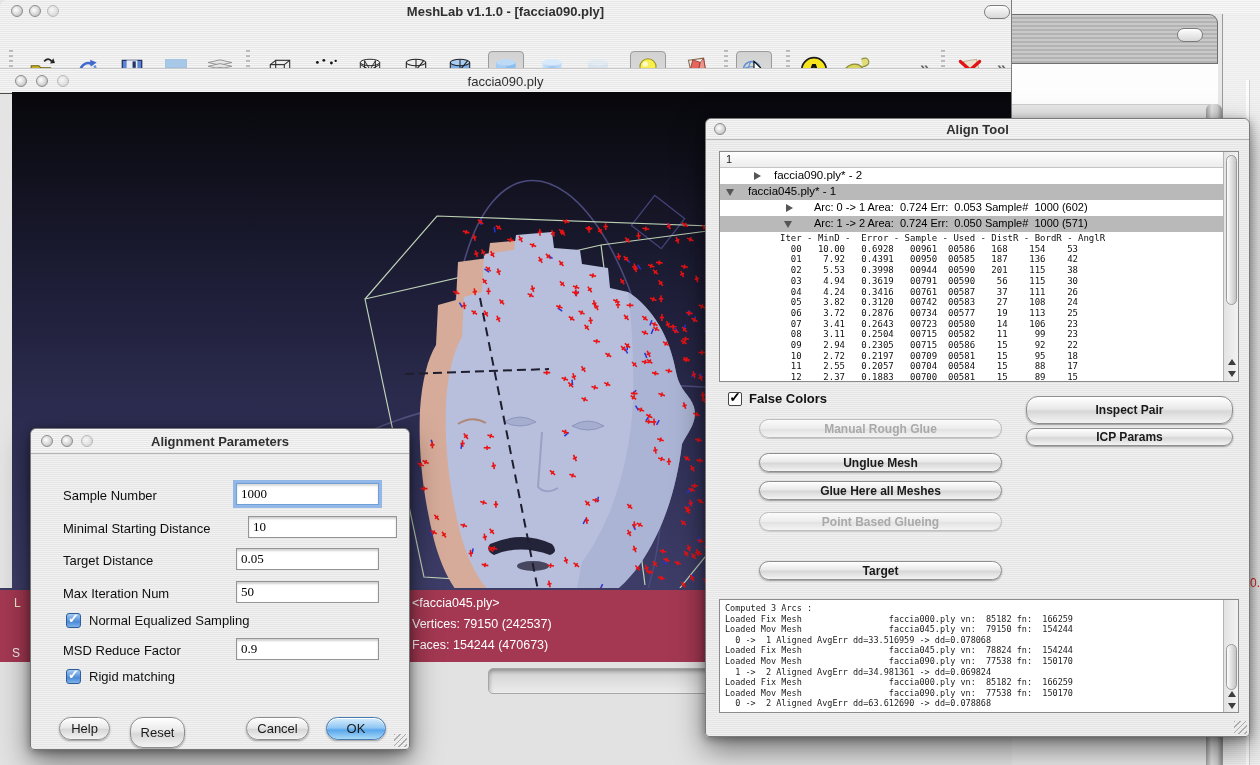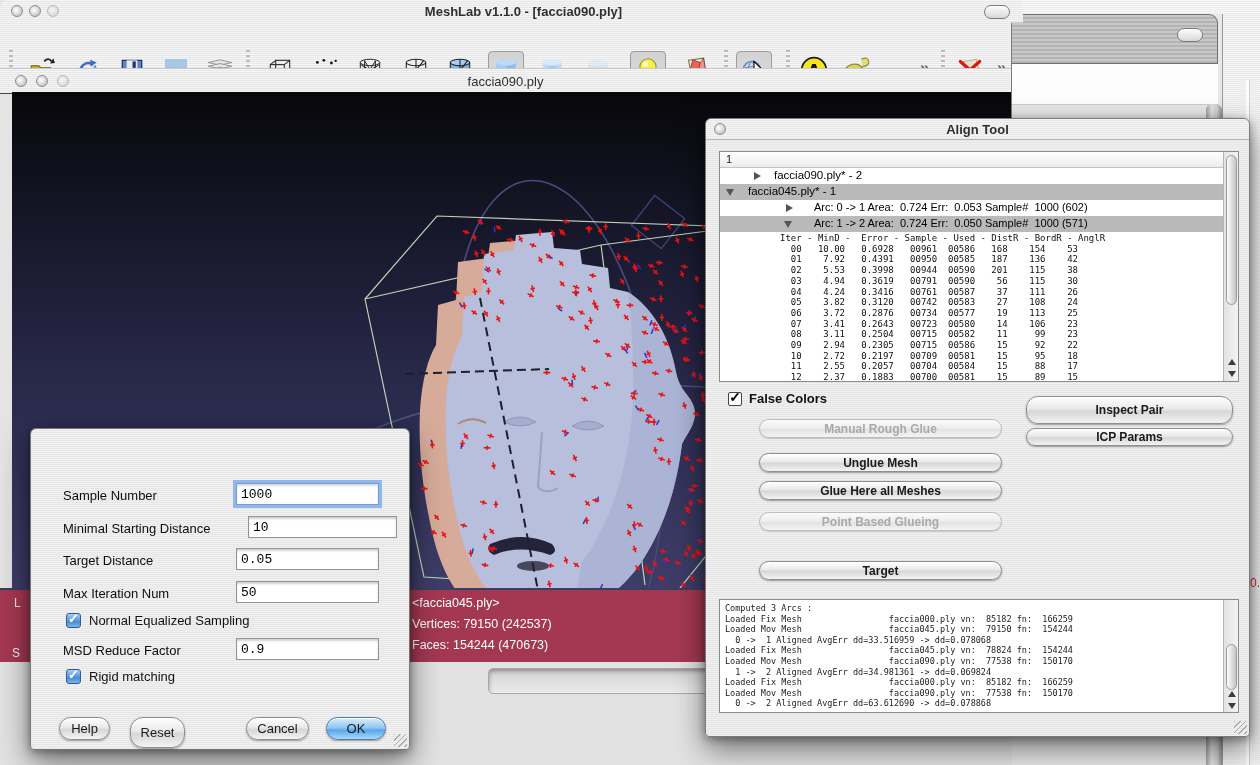--- a/index.html
+++ b/index.html
@@ -26,21 +26,21 @@
     background:linear-gradient(180deg,#ffffff 0%,#e9e9e9 45%,#d7d7d7 55%,#f3f3f3 100%);
     box-shadow:0 1px 2px rgba(0,0,0,.35), inset 0 1px 0 #fff;
     font-size:12px;font-weight:bold;color:#1a1a1a;text-align:center;
     display:flex;align-items:center;justify-content:center;cursor:default;}
   .aqua.disabled{color:#a9a9a9;border-color:#bdbdbd;box-shadow:0 1px 1px rgba(0,0,0,.15);
     background:linear-gradient(180deg,#fbfbfb,#ececec 50%,#e2e2e2 55%,#f4f4f4);}
   .aqua.blue{background:linear-gradient(180deg,#d9eefc 0%,#94c8f3 45%,#59a7ec 58%,#a9d9f7 100%);
     border-color:#4a7ab2;}
   
   .field{position:absolute;height:22px;background:#fff;border:1px solid #949494;box-sizing:border-box;
-    font-family:Liberation Mono, monospace;font-size:13px;color:#000;padding:0 4px;
+    font-family:Liberation Serif, serif;font-size:13px;color:#000;padding:0 4px;
     box-shadow:inset 0 2px 2px rgba(0,0,0,.18);}
   .field.focus{border:1px solid #6f9fd8;box-shadow:0 0 0 3px rgba(125,170,230,.8), inset 0 2px 2px rgba(0,0,0,.15);}
   
   .cb{position:absolute;width:15px;height:15px;border-radius:3px;box-sizing:border-box;text-align:center;}
   .cb.aquablue{background:linear-gradient(180deg,#a6ccf2,#4d8ad6 60%,#7cb4e8);border:1px solid #2d5d9d;}
   .cb.plain{background:#fdfdfd;border:1.5px solid #444;border-radius:2px;}
   .cb.checked::after{content:"\2713";font-weight:bold;font-size:13px;line-height:14px;display:block;margin-top:-2px;}
   .cb.aquablue.checked::after{color:#fff;}
   .cb.plain.checked::after{color:#000;font-size:14px;margin-top:-3px;}
   .cblabel{position:absolute;font-size:13px;color:#111;}
@@ -75,21 +75,21 @@
   <div class="abs" style="left:1246px;top:80px;width:3px;height:685px;background:#fcfcfc;border-right:1px solid #cfcfcf;"></div>
   <div class="abs" style="left:1012px;top:14px;width:206px;height:50px;border:1px solid #6f6f6f;border-left:none;border-top-right-radius:9px;background:repeating-linear-gradient(180deg,#c9c9c9 0 2px,#b3b3b3 2px 4px);box-sizing:border-box;">
     <span class="pill" style="right:14px;top:13px;"></span>
   </div>
   <div class="abs" style="left:1012px;top:64px;width:206px;height:40px;background:#fdfdfd;border-bottom:1px solid #cfcfcf;"></div>
   <div class="abs" style="left:1206px;top:104px;width:16px;height:661px;background:linear-gradient(90deg,#9f9f9f,#e2e2e2 35%,#cfcfcf 70%,#8f8f8f);border-radius:6px 6px 0 0;"></div>
   <span class="abs" style="left:1250px;top:576px;color:#e02020;font-size:12px;">0.</span>
 
   <div class="abs" id="mainwin" style="left:0;top:0;width:1012px;height:765px;border-right:1px solid #7c7c7c;box-sizing:border-box;background:#e4e4e4;">
 
-    <div class="abs stripes" style="left:0;top:0;width:100%;height:22px;border-bottom:1px solid #cfcfcf;border-top-left-radius:7px;padding-left:12px;">
+    <div class="abs stripes" style="left:0;top:0;width:100%;height:22px;border-bottom:1px solid #cfcfcf;border-top-left-radius:7px;">
       <span class="tl" style="left:11px;top:5px;"></span>
       <span class="tl" style="left:29px;top:5px;"></span>
       <span class="tl faint" style="left:47px;top:5px;"></span>
       <span class="wtitle" style="top:4px;">MeshLab v1.1.0 - [faccia090.ply]</span>
       <span class="pill" style="left:984px;top:5px;"></span>
     </div>
 
     <div class="abs stripes" style="left:0;top:22px;width:100%;height:46px;border-bottom:1px solid #bdbdbd;">
       <div class="tsep" style="left:9px;"></div>
 
@@ -719,20 +719,26 @@
           </div>
         <div class="sbarr" style="bottom:0;">
             <span class="arr-dn"></span>
           </div>
       </div>
     </div>
     <div class="grip" style="right:2px;bottom:2px;"></div>
   </div>
 
   <div class="abs shadowed" id="alignparams" style="left:30px;top:428px;width:380px;height:322px;border:1px solid #777;border-radius:6px 6px 4px 4px;box-sizing:border-box;background:repeating-linear-gradient(180deg,#f1f1f1 0 1px,#e6e6e6 1px 2px);">
+    <div class="abs stripes" style="left:0;top:0;width:100%;height:24px;border-bottom:1px solid #b5b5b5;border-radius:6px 6px 0 0;">
+      <span class="tl" style="left:10px;top:6px;"></span>
+      <span class="tl" style="left:30px;top:6px;"></span>
+      <span class="tl faint" style="left:50px;top:6px;"></span>
+      <span class="wtitle" style="top:5px;">Alignment Parameters</span>
+    </div>
 
     <span class="dlg-label" style="left:32px;top:59px;">Sample Number</span>
     <input class="field focus" style="left: 205px; top: 54px; width: 143px;" value="1000">
 
     <span class="dlg-label" style="left:32px;top:92px;">Minimal Starting Distance</span>
     <input class="field" style="left: 217px; top: 87px; width: 149px;" value="10">
 
     <span class="dlg-label" style="left:32px;top:124px;">Target Distance</span>
     <input class="field" style="left: 205px; top: 119px; width: 143px;" value="0.05">
 

